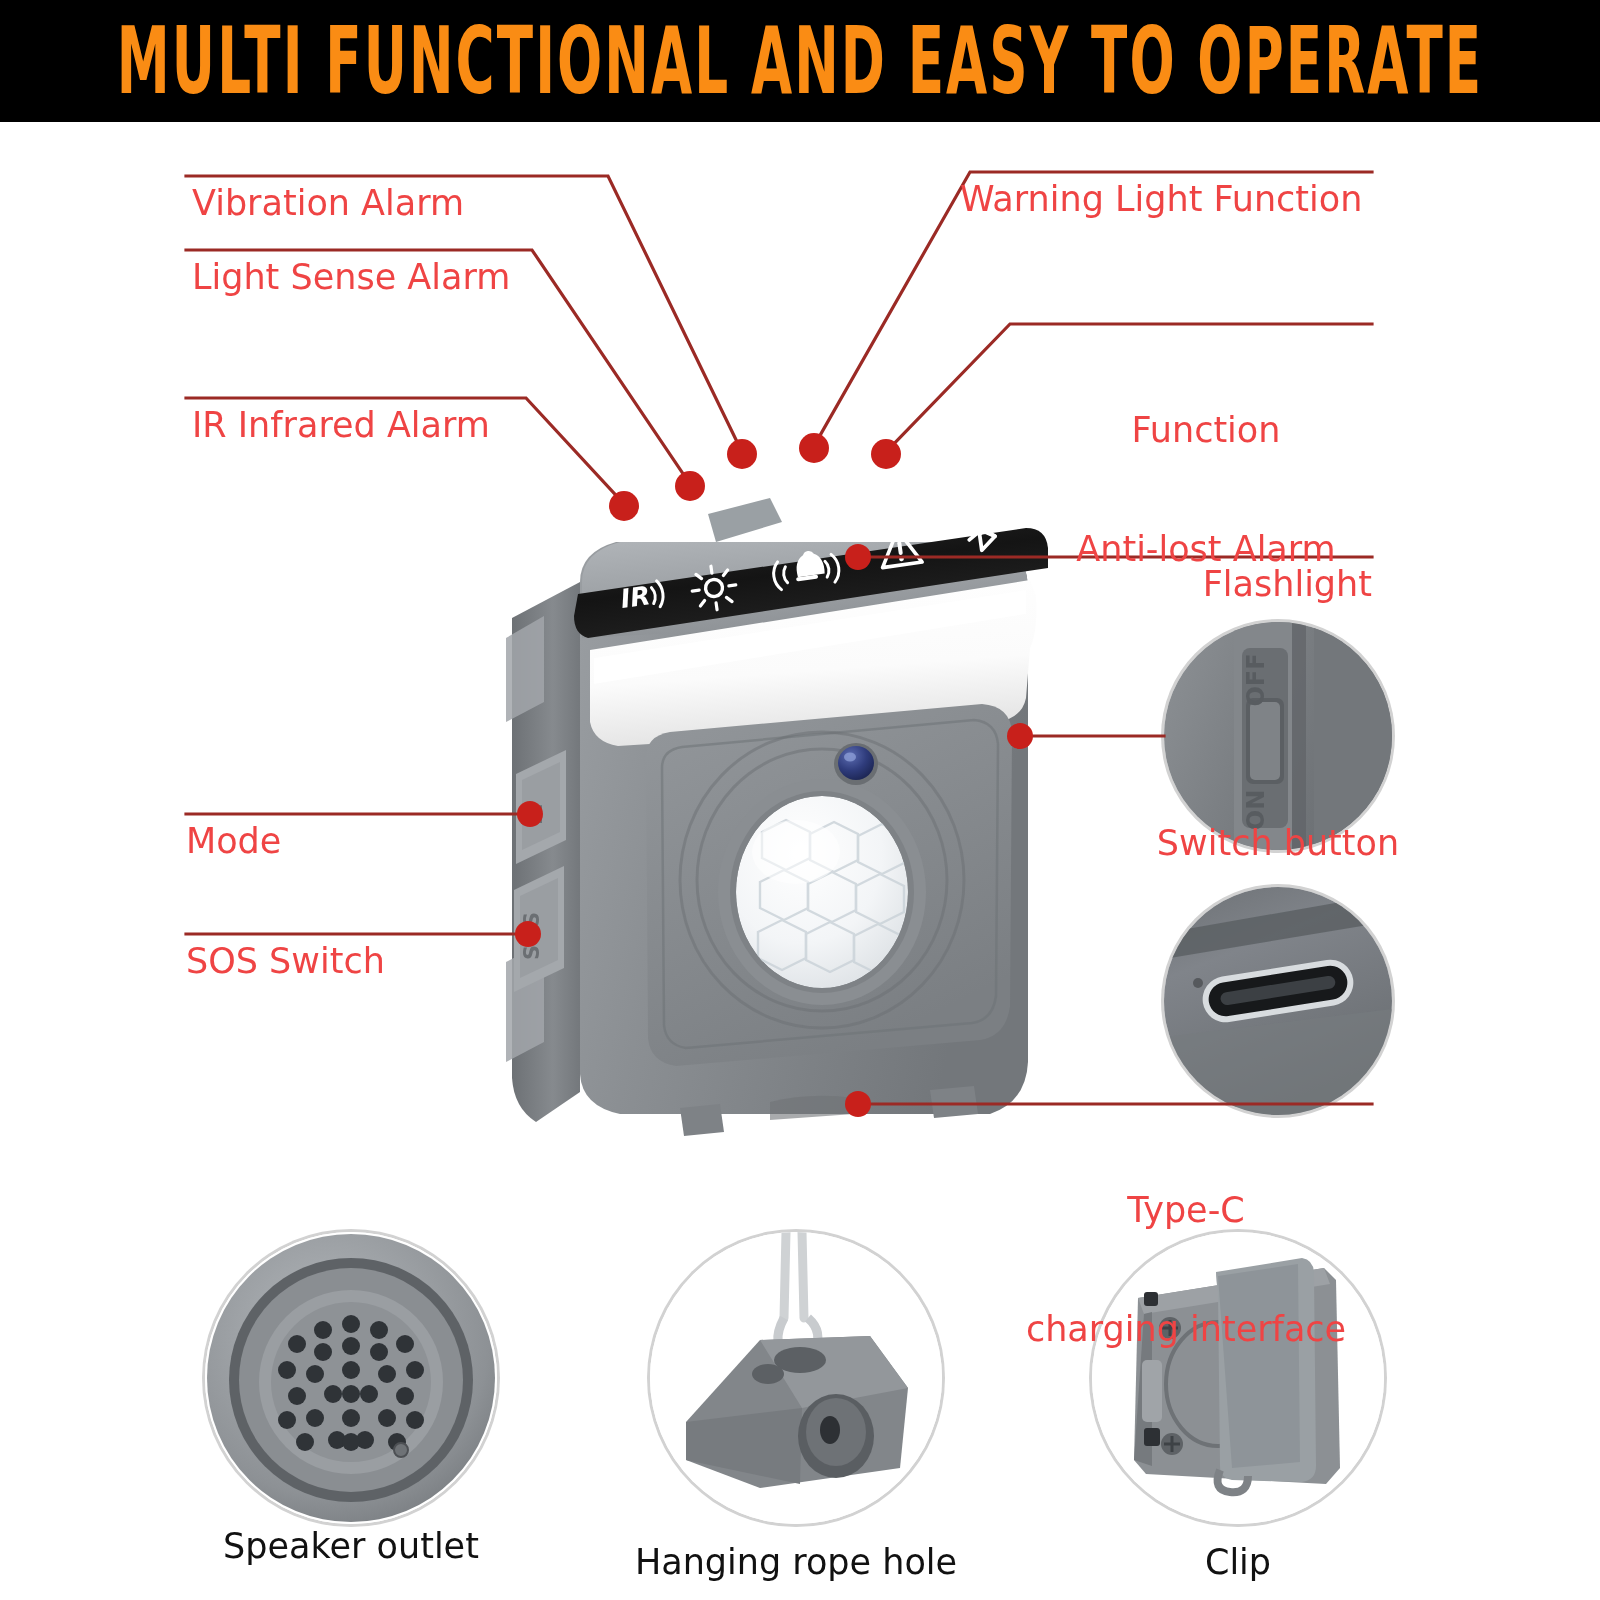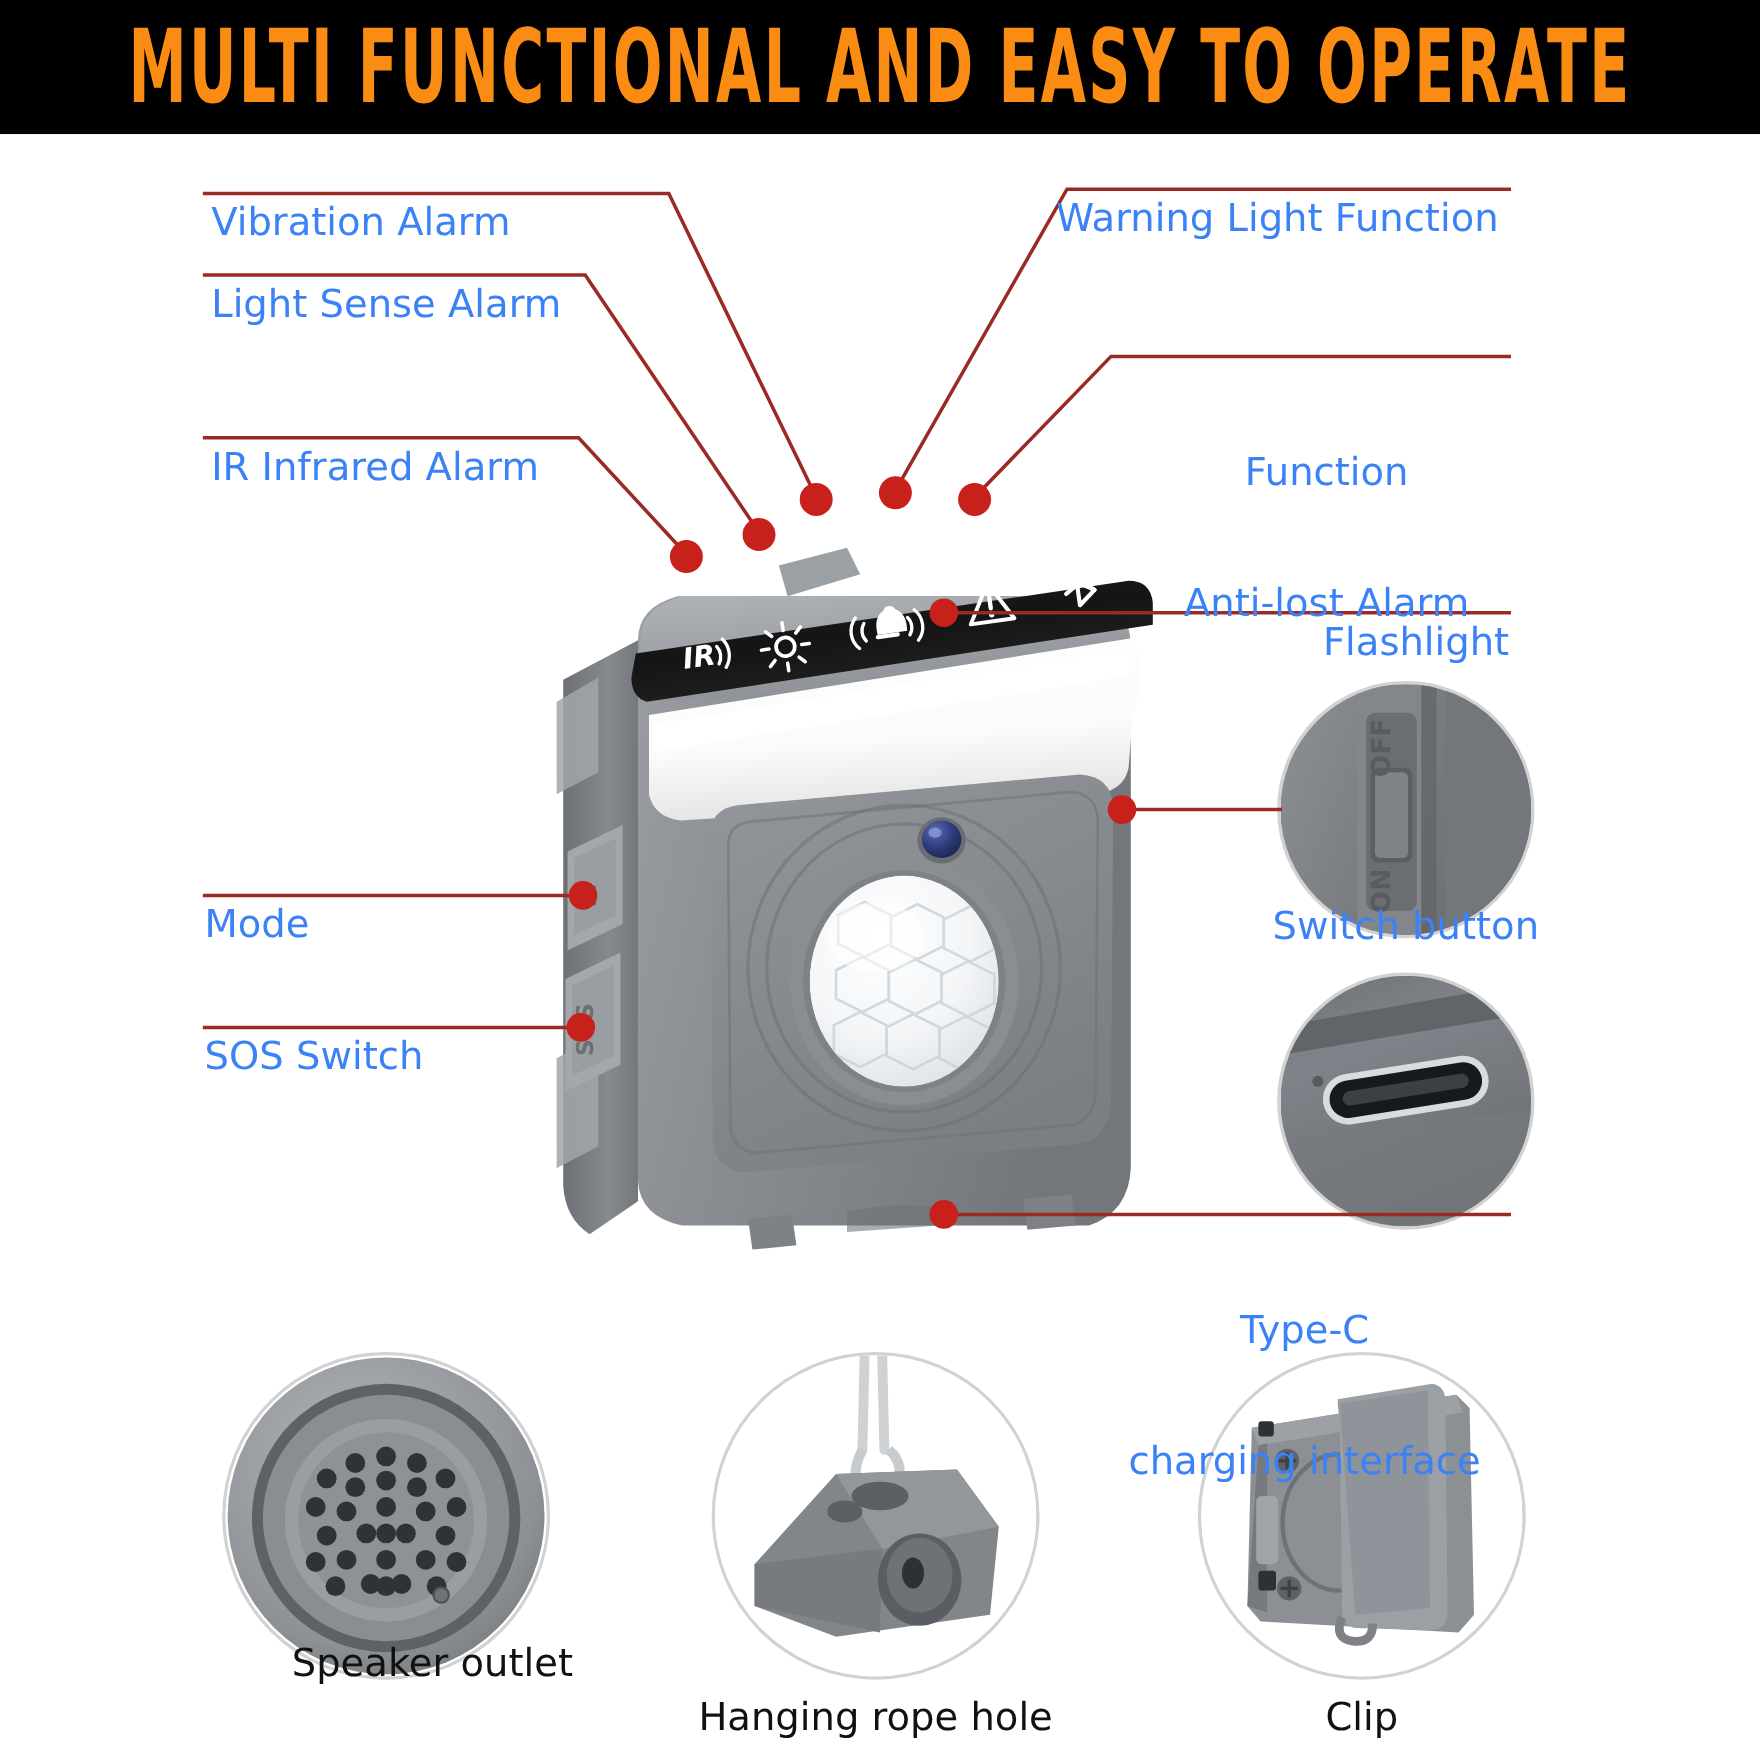--- a/index.html
+++ b/index.html
@@ -45,21 +45,21 @@
     width: 1600px; height: 1478px;
     overflow: visible;
   }
   #leader-layer { z-index: 40; pointer-events: none; }
 
   
   .callout {
     position: absolute;
     font-family: "DejaVu Sans", sans-serif;
     font-size: 35px;
-    color: #3b82f6;
+    color: #ef4444;
     line-height: 1.13;
     white-space: pre;
     z-index: 50;
   }
   .callout.center { text-align: center; }
   .callout.right  { text-align: right; }
 
   
   #product {
     position: absolute;
@@ -486,19 +486,19 @@
 
   <div class="callout center" style="left:1000px; top:990px; width:372px;">
     <div>Type-C</div>
     <div>charging interface</div>
   </div>
 
   <div class="callout" style="left:186px; top:700px;">Mode</div>
 
   <div class="callout" style="left:186px; top:820px;">SOS Switch</div>
 
-  <div class="inset-label" style="left:181px; top:1371px; width:340px;text-align:right;">Speaker outlet</div>
+  <div class="inset-label" style="left:181px; top:1404px; width:340px;">Speaker outlet</div>
 
   <div class="inset-label" style="left:626px; top:1420px; width:340px;">Hanging rope hole</div>
 
   <div class="inset-label" style="left:1068px; top:1420px; width:340px;">Clip</div>
 
 </div>
 
 </body></html>

